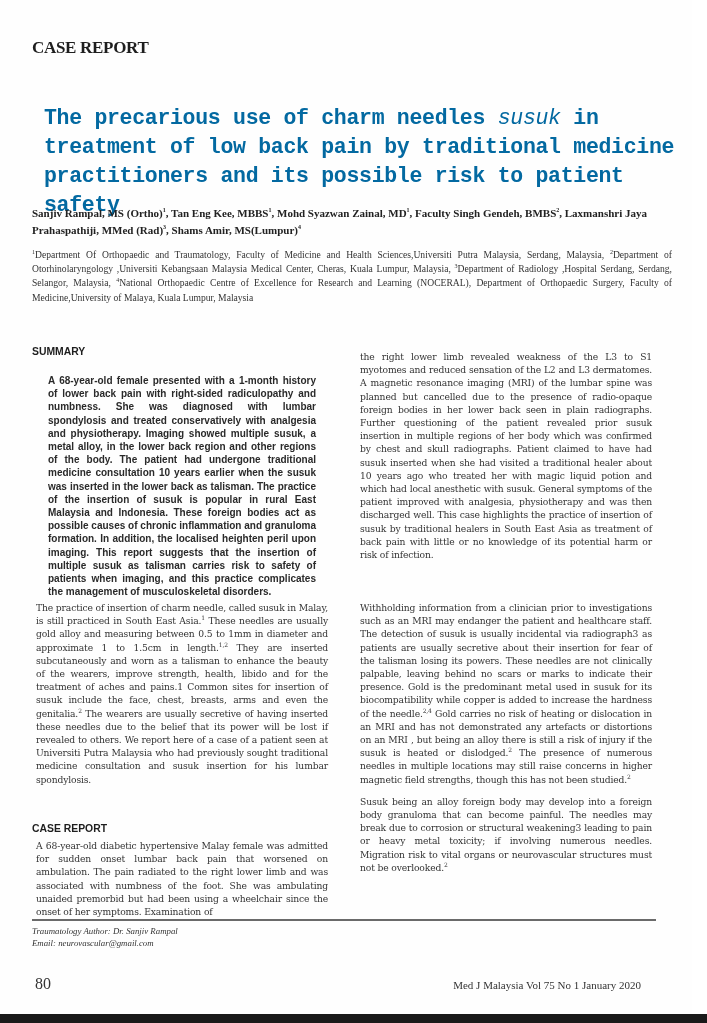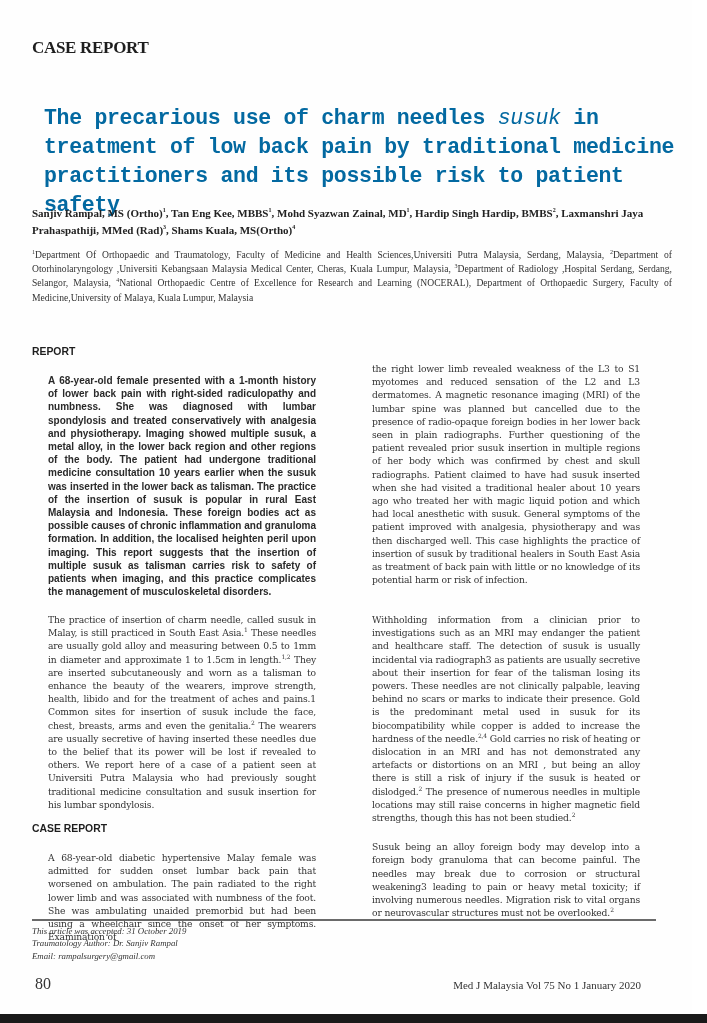--- a/index.html
+++ b/index.html
@@ -44,21 +44,21 @@
   .heading {
     font-family: "Liberation Sans", sans-serif; font-weight: bold;
     font-size: 10.4px; line-height: 13px; color: #1e1e1e; margin: 0;
   }
   .summary-text {
     font-family: "Liberation Sans", sans-serif; font-weight: bold;
     font-size: 10px; line-height: 13.2px; color: #2a2a2a; margin: 16px;
   }
   .body-text {
     font-family: "DejaVu Serif", serif;
-    font-size: 9.2px; line-height: 13.2px; color: #333; margin: 16px;
+    font-size: 9.2px; line-height: 13.2px; color: #333; margin: 4px;
     letter-spacing: -0.15px;
   }
 
   .rule { position: absolute; left: 32px; top: 919px; width: 624px; height: 2px; background: #6a6a6a; }
 
   .footnotes {
     position: absolute; left: 32px; top: 925px; width: 400px;
     font-family: "Liberation Serif", serif; font-style: italic;
     font-size: 8.8px; line-height: 12.4px; color: #333;
   }
@@ -77,29 +77,29 @@
 <div class="page">
 
   <div class="section-label">CASE REPORT</div>
 
   <h1 class="title"><span>The precarious use of charm needles </span><span class="it">susuk</span><span> in treatment of low back pain by traditional medicine practitioners and its possible risk to patient safety</span></h1>
 
   <div class="authors">
     <span><span>Sanjiv Rampal, MS (Ortho)</span><sup>1</sup></span>,
     <span><span>Tan Eng Kee, MBBS</span><sup>1</sup></span>,
     <span><span>Mohd Syazwan Zainal, MD</span><sup>1</sup></span>,
-    <span><span>Hardip Singh Hardip, BMBS</span><sup>2</sup></span>,
+    <span><span>Faculty Singh Gendeh, BMBS</span><sup>2</sup></span>,
     <span><span>Laxmanshri Jaya Prahaspathiji, MMed (Rad)</span><sup>3</sup></span>,
-    <span><span>Shams Kuala, MS(Ortho)</span><sup>4</sup></span>
+    <span><span>Shams Amir, MS(Lumpur)</span><sup>4</sup></span>
   </div>
 
   <div class="affil"><sup>1</sup><span>Department Of Orthopaedic and Traumatology, Faculty of Medicine and Health Sciences,Universiti Putra Malaysia, Serdang, Malaysia, </span><sup>2</sup><span>Department of Otorhinolaryngology ,Universiti Kebangsaan Malaysia Medical Center,  Cheras, Kuala Lumpur, Malaysia, </span><sup>3</sup><span>Department of Radiology ,Hospital Serdang, Serdang, Selangor, Malaysia, </span><sup>4</sup><span>National Orthopaedic Centre of Excellence for Research and Learning (NOCERAL), Department of Orthopaedic Surgery, Faculty of Medicine,University of Malaya, Kuala Lumpur, Malaysia</span></div>
 
   <div class="col left" style="top:345px;">
-    <h2 class="heading">REPORT</h2>
+    <h2 class="heading">SUMMARY</h2>
     <p class="summary-text">A 68-year-old female presented with a 1-month history of lower back pain with right-sided radiculopathy and numbness. She was diagnosed with lumbar spondylosis and treated conservatively with analgesia and physiotherapy. Imaging showed multiple susuk, a metal alloy, in the lower back region and other regions of the body. The patient had undergone traditional medicine consultation 10 years earlier when the susuk was inserted in the lower back as talisman. The practice of the insertion of susuk is popular in rural East Malaysia and Indonesia. These foreign bodies act as possible causes of chronic inflammation and granuloma formation. In addition, the localised heighten peril upon imaging. This report suggests that the insertion of multiple susuk as talisman carries risk to safety of patients when imaging, and this practice complicates the management of musculoskeletal disorders.</p>
   </div>
 
   <div class="col right" style="top:346px;">
     <p class="body-text">the right lower limb revealed weakness of the L3 to S1 myotomes and reduced sensation of the L2 and L3 dermatomes. A magnetic resonance imaging (MRI) of the lumbar spine was planned but cancelled due to the presence of radio-opaque foreign bodies in her lower back seen in plain radiographs. Further questioning of the patient revealed prior susuk insertion in multiple regions of her body which was confirmed by chest and skull radiographs. Patient claimed to have had susuk inserted when she had visited a traditional healer about 10 years ago who treated her with magic liquid potion and which had local anesthetic with susuk. General symptoms of the patient improved with analgesia, physiotherapy and was then discharged well. This case highlights the practice of insertion of susuk by traditional healers in South East Asia as treatment of back pain with little or no knowledge of its potential harm or risk of infection.</p>
   </div>
 
   <div class="col left" style="top:597px;">
     <p class="body-text"><span>The practice of insertion of charm needle, called susuk in Malay, is still practiced in South East Asia.</span><sup>1</sup><span> These needles are usually gold alloy and measuring between 0.5 to 1mm in diameter and approximate 1 to 1.5cm in length.</span><sup>1,2</sup><span> They are inserted subcutaneously and worn as a talisman to enhance the beauty of the wearers, improve strength, health, libido and for the treatment of aches and pains.1 Common sites for insertion of susuk include the face, chest, breasts, arms and even the genitalia.</span><sup>2</sup><span> The wearers are usually secretive of having inserted these needles due to the belief that its power will be lost if revealed to others. We report here of a case of a patient seen at Universiti Putra Malaysia who had previously sought traditional medicine consultation and susuk insertion for his lumbar spondylosis.</span></p>
   </div>
@@ -110,22 +110,21 @@
   </div>
 
   <div class="col right" style="top:597px;">
     <p class="body-text"><span>Withholding information from a clinician prior to investigations such as an MRI may endanger the patient and healthcare staff. The detection of susuk is usually incidental via radiograph3 as patients are usually secretive about their insertion for fear of the talisman losing its powers. These needles are not clinically palpable, leaving behind no scars or marks to indicate their presence. Gold is the predominant metal used in susuk for its biocompatibility while copper is added to increase the hardness of the needle.</span><sup>2,4</sup><span> Gold carries no risk of heating or dislocation in an MRI  and has not demonstrated any artefacts or distortions on an MRI , but being an alloy there is still a risk of injury if the susuk is heated or dislodged.</span><sup>2</sup><span> The presence of numerous needles in multiple locations may still raise concerns in higher magnetic field strengths, though this has not been studied.</span><sup>2</sup></p>
     <p class="body-text" style="margin-top:9px;"><span>Susuk being an alloy foreign body may develop into a foreign body granuloma that can become painful. The needles may break due to corrosion or structural weakening3 leading to pain or heavy metal toxicity; if involving numerous needles. Migration risk to vital organs or neurovascular structures must not be overlooked.</span><sup>2</sup></p>
   </div>
 
   <div class="rule"></div>
 
   <div class="footnotes">
-    <div>This article was accepted: 31 October 2019</div>
     <div>Traumatology Author: Dr. Sanjiv Rampal</div>
-    <div>Email: rampalsurgery@gmail.com</div>
+    <div>Email: neurovascular@gmail.com</div>
   </div>
 
   <div class="page-number">80</div>
   <div class="journal-ref">Med J Malaysia Vol 75 No 1 January 2020</div>
 </div>
 
 <div class="bottom-bar"></div>
 
 </body></html>

